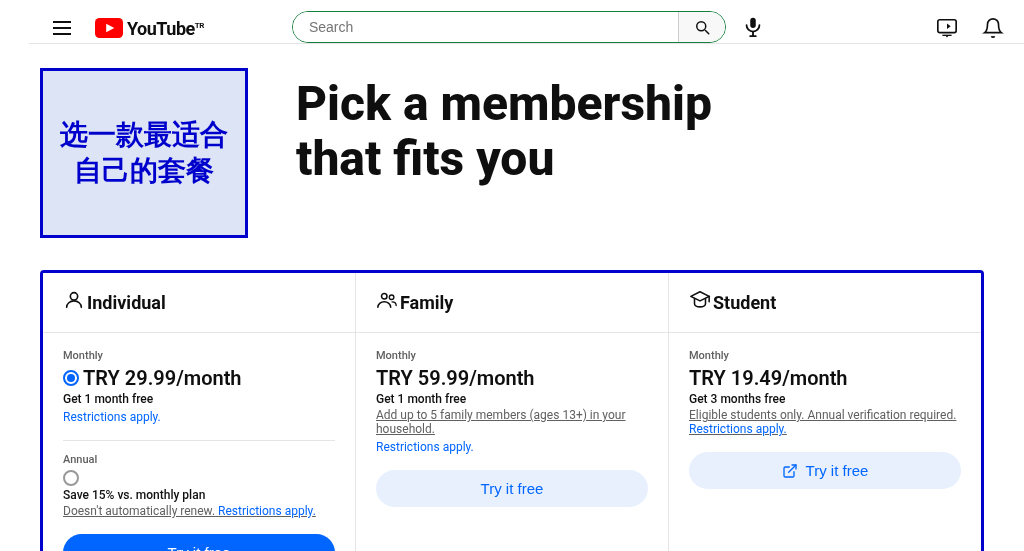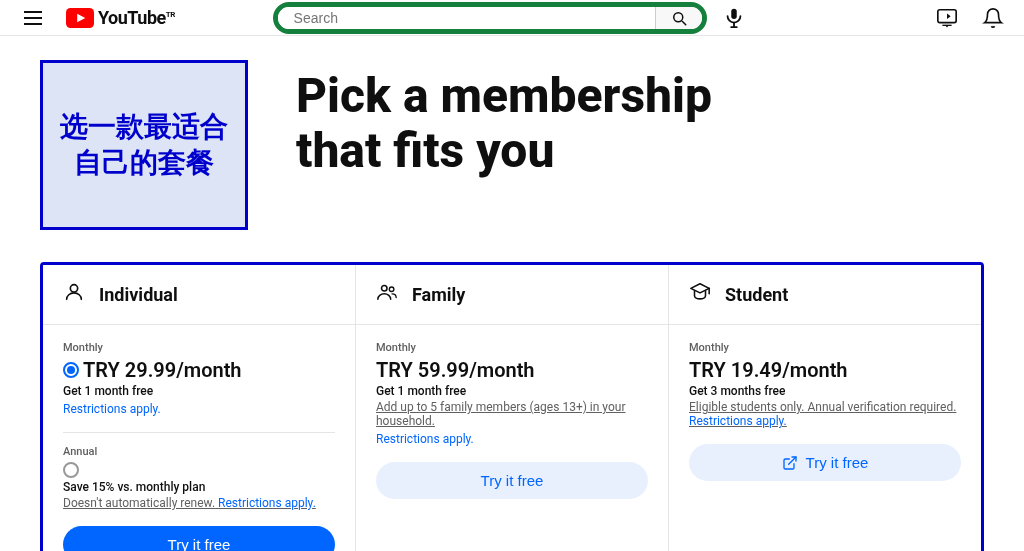--- a/index.html
+++ b/index.html
@@ -1,40 +1,41 @@
 <!DOCTYPE html>
 <html><head>
   <meta charset="utf-8">
   <style>
     * { box-sizing: border-box; margin: 0; padding: 0; }
     body { font-family: 'Roboto', Arial, sans-serif; background: #fff; color: #0f0f0f; font-size: 14px; }
 
     
     .header {
       display: flex;
-      align-items: center;
+      align-items: flex-end;
       padding: 0 16px;
-      height: 36px;
+      height: 44px;
       border-bottom: 1px solid #e5e5e5;
       gap: 16px;
       position: sticky;
       top: 0;
       background: #fff;
       z-index: 10;
+      margin-left: 29px;
     }
     .header-left { display: flex; align-items: center; gap: 16px; }
     .hamburger-icon { display: flex; flex-direction: column; gap: 4px; cursor: pointer; padding: 4px; }
     .hamburger-icon span { display: block; width: 18px; height: 2px; background: #0f0f0f; }
     .logo-wrap { display: flex; align-items: center; gap: 4px; text-decoration: none; }
     .logo-icon { width: 28px; height: 20px; }
     .logo-text { font-size: 18px; font-weight: 700; color: #0f0f0f; letter-spacing: -0.5px; }
     .logo-tm { font-size: 8px; vertical-align: super; }
 
     .search-container { flex: 1; display: flex; align-items: center; max-width: 480px; margin: 0 auto; }
-    .search-form { display: flex; width: 100%; border: 5px solid #15803d; border-radius: 40px; overflow: hidden; height: 32px; }
+    .search-form { display: flex; width: 100%; border: 1px solid #15803d; border-radius: 40px; overflow: hidden; height: 32px; }
     .search-input { flex: 1; border: none; outline: none; padding: 0 16px; font-size: 14px; color: #0f0f0f; }
     .search-btn { background: #f8f8f8; border: none; border-left: 1px solid #ccc; padding: 0 14px; cursor: pointer; display: flex; align-items: center; }
     .search-btn svg { width: 18px; height: 18px; fill: #0f0f0f; }
     .mic-btn { background: none; border: none; cursor: pointer; padding: 4px 8px; display: flex; align-items: center; margin-left: 8px; }
     .mic-btn svg { width: 22px; height: 22px; fill: #0f0f0f; }
 
     .header-right { display: flex; align-items: center; gap: 16px; margin-left: auto; }
     .icon-btn { background: none; border: none; cursor: pointer; padding: 4px; display: flex; align-items: center; }
     .icon-btn svg { width: 22px; height: 22px; fill: #0f0f0f; }
 
@@ -83,21 +84,21 @@
     .plan-column {
       flex: 1;
       border-right: 1px solid #e5e5e5;
       padding: 0;
     }
     .plan-column:last-child { border-right: none; }
 
     .plan-header {
       display: flex;
       align-items: center;
-      gap: 14px;
+      gap: 2px;
       padding: 16px 20px;
       border-bottom: 1px solid #e5e5e5;
       background: #fff;
     }
     .plan-icon { color: #0f0f0f; font-size: 20px; }
     .plan-name { font-size: 18px; font-weight: 700; }
 
     .plan-body { padding: 16px 20px; background: #fff; }
 
     .plan-option { margin-bottom: 16px; }

